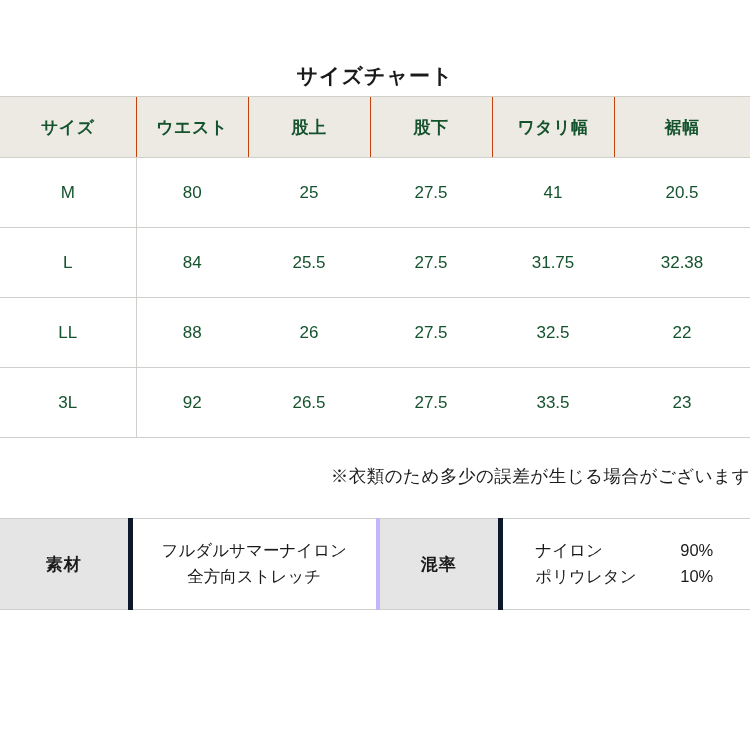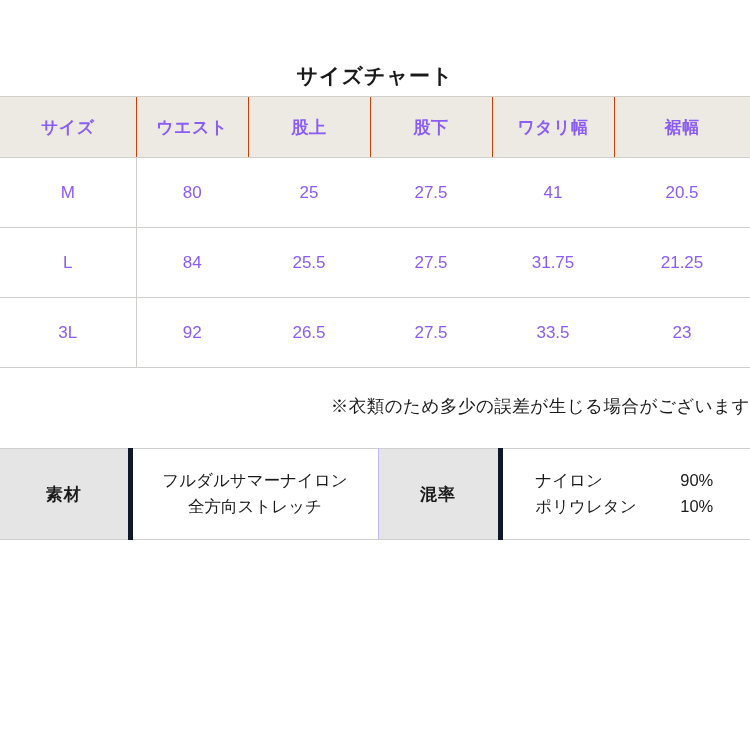--- a/index.html
+++ b/index.html
@@ -42,21 +42,21 @@
   }
   .size-table {
     margin-top: 6px;
   }
   .size-table th, .size-table td {
     border: 1px solid #cfcfcb;
     border-left: none;
     border-right: none;
     text-align: center;
     font-size: 17px;
-    color: #8b5cf6;
+    color: #14532d;
     font-weight: normal;
   }
   .size-table thead th {
     background: #eceae3;
     height: 58px;
     font-weight: bold;
     font-size: 17px;
     letter-spacing: 0.5px;
     border-top: 1px solid #cfcfcb;
     border-bottom: 1px solid #cfcfcb;
@@ -95,21 +95,21 @@
     font-weight: bold;
     text-align: center;
     font-size: 17px;
     letter-spacing: 1px;
     border-right: 5px solid #0f172a;
   }
   .material-table td.value {
     text-align: center;
     background: #ffffff;
     line-height: 1.55;
-    border-right: 1px solid #c4b5fd;
+    border-right: 4px solid #c4b5fd;
   }
   .material-table td.value:last-child {
     border-right: none;
   }
   .comp-row {
     display: block;
     width: 182px;
     margin: 0 auto;
     text-align: left;
   }
@@ -159,21 +159,29 @@
         <td>27.5</td>
         <td>41</td>
         <td>20.5</td>
       </tr>
       <tr>
         <td class="label-cell">L</td>
         <td>84</td>
         <td>25.5</td>
         <td>27.5</td>
         <td>31.75</td>
-        <td>21.25</td>
+        <td>32.38</td>
+      </tr>
+      <tr>
+        <td class="label-cell">LL</td>
+        <td>88</td>
+        <td>26</td>
+        <td>27.5</td>
+        <td>32.5</td>
+        <td>22</td>
       </tr>
       <tr>
         <td class="label-cell">3L</td>
         <td>92</td>
         <td>26.5</td>
         <td>27.5</td>
         <td>33.5</td>
         <td>23</td>
       </tr>
     </tbody>

